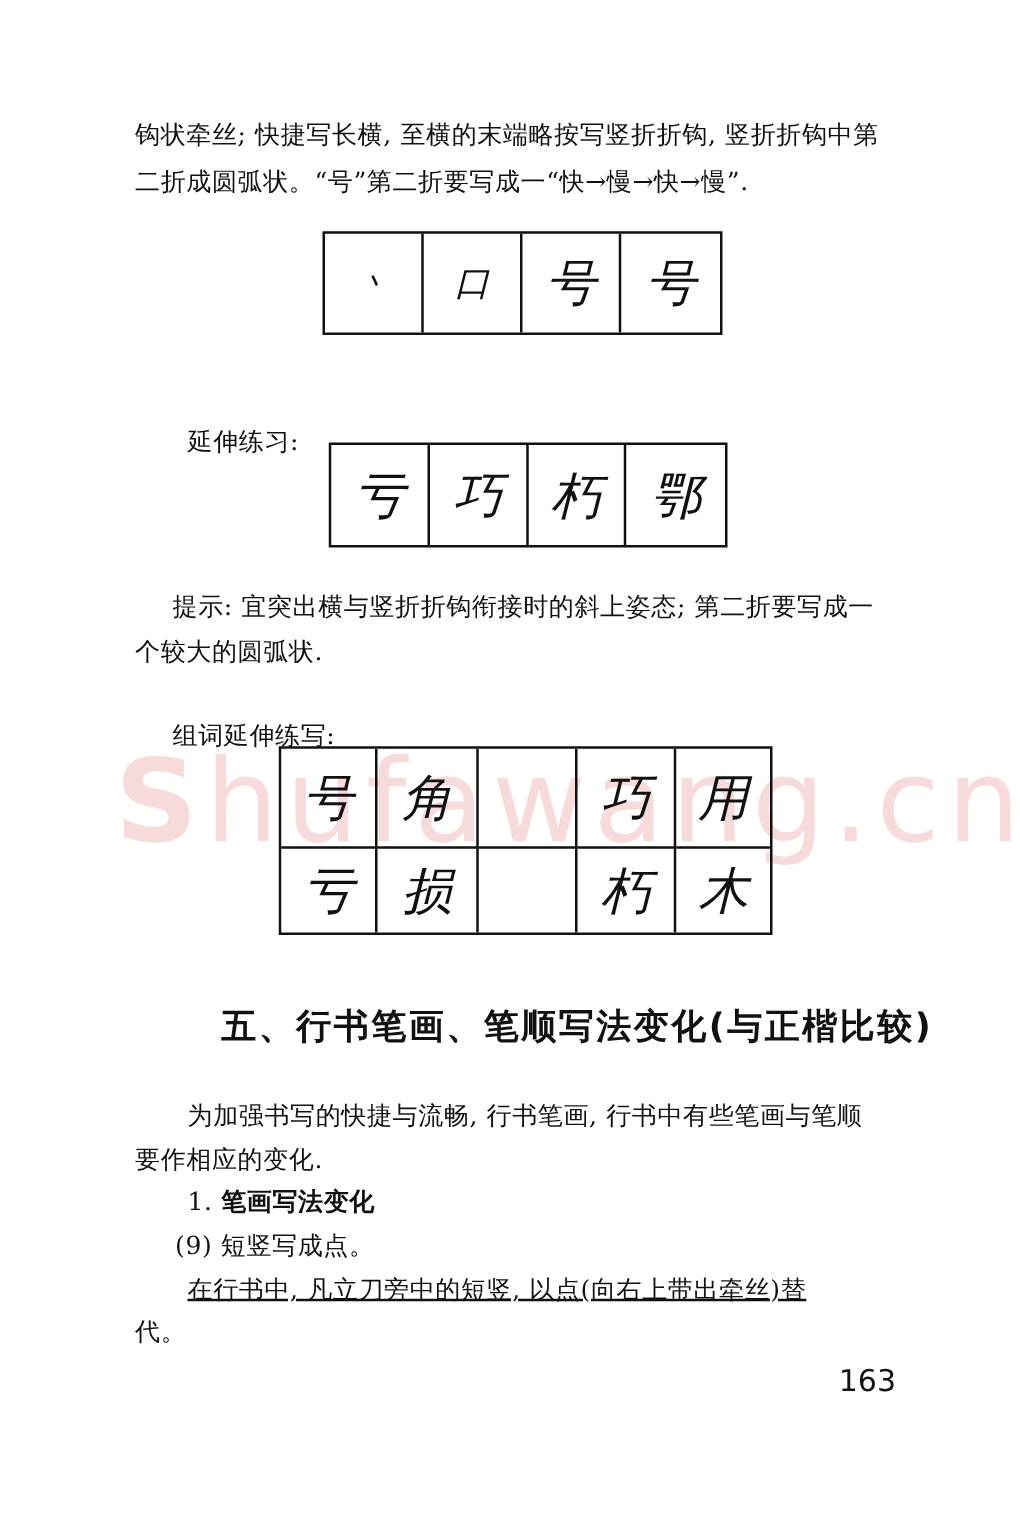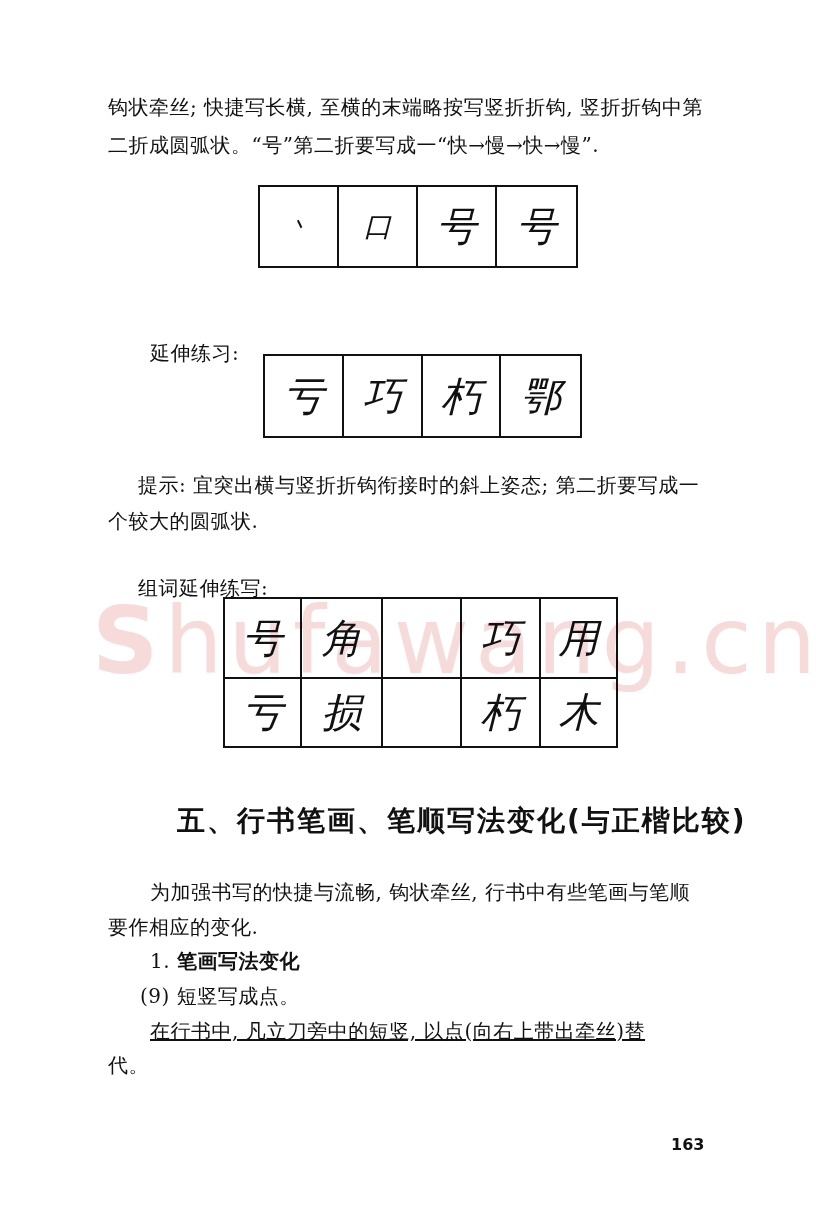--- a/index.html
+++ b/index.html
@@ -11,21 +11,21 @@
   .abs { position: absolute; }
   .txt { font-size: 20px; line-height: 36px; white-space: nowrap; letter-spacing: 0.5px; }
   .bold { font-weight: bold; font-family: Liberation Serif, serif; }
   .grid { position: absolute; border: 2px solid #111; box-sizing: border-box; display: grid; }
   .cell { border-right: 2px solid #111; border-bottom: 2px solid #111; display: flex; align-items: center; justify-content: center;
           font-family: "DejaVu Serif", serif; font-size: 40px; font-style: italic; color: #111; box-sizing: border-box; }
   .cell.lc { border-right: none; }
   .cell.lr { border-bottom: none; }
   .cell.small { font-size: 22px; }
   .heading { font-size: 28px; font-weight: bold; font-family: "DejaVu Sans", "Liberation Sans", sans-serif; letter-spacing: 2px; }
-  .pagenum { font-size: 16px; font-weight: bold; font-family: "DejaVu Sans", "Liberation Sans", sans-serif; margin-top: 44px; }
+  .pagenum { font-size: 24px; font-weight: normal; font-family: "DejaVu Sans", "Liberation Sans", sans-serif; }
   .watermark { position: absolute; left: 92px; top: 588px; font-family: "DejaVu Sans", "Liberation Sans", sans-serif;
                font-size: 92px; color: #f5cccc; opacity: 0.7; letter-spacing: 6px; white-space: nowrap; z-index: 0; }
   .watermark .s { font-weight: bold; }
   .grid, .txt, .heading { z-index: 1; }
 </style>
 </head>
 <body>
 
 <div class="watermark"><span class="s">S</span><span>hufawang.cn</span></div>
 
@@ -60,21 +60,21 @@
   <div class="cell lc">用</div>
   <div class="cell lr">亏</div>
   <div class="cell lr">损</div>
   <div class="cell lr"></div>
   <div class="cell lr">朽</div>
   <div class="cell lr lc">木</div>
 </div>
 
 <div class="abs heading" style="left:150px; top:802px;margin-left:27px;">五、行书笔画、笔顺写法变化(与正楷比较)</div>
 
-<div class="abs txt" style="left:150px; top:874px;">为加强书写的快捷与流畅, 钩状牵丝, 行书中有些笔画与笔顺</div>
+<div class="abs txt" style="left:150px; top:874px;">为加强书写的快捷与流畅, 行书笔画, 行书中有些笔画与笔顺</div>
 <div class="abs txt" style="left:108px; top:909px;">要作相应的变化.</div>
 
 <div class="abs txt" style="left:150px; top:943px;"><span>1. </span><span class="bold">笔画写法变化</span></div>
 
 <div class="abs txt" style="left:140px; top:978px;">(9) 短竖写成点。</div>
 <div class="abs txt" style="left:150px; top:1013px;text-decoration:underline;">在行书中, 凡立刀旁中的短竖, 以点(向右上带出牵丝)替</div>
 <div class="abs txt" style="left:108px; top:1047px;">代。</div>
 
 <div class="abs pagenum" style="left:671px; top:1091px;">163</div>
 

